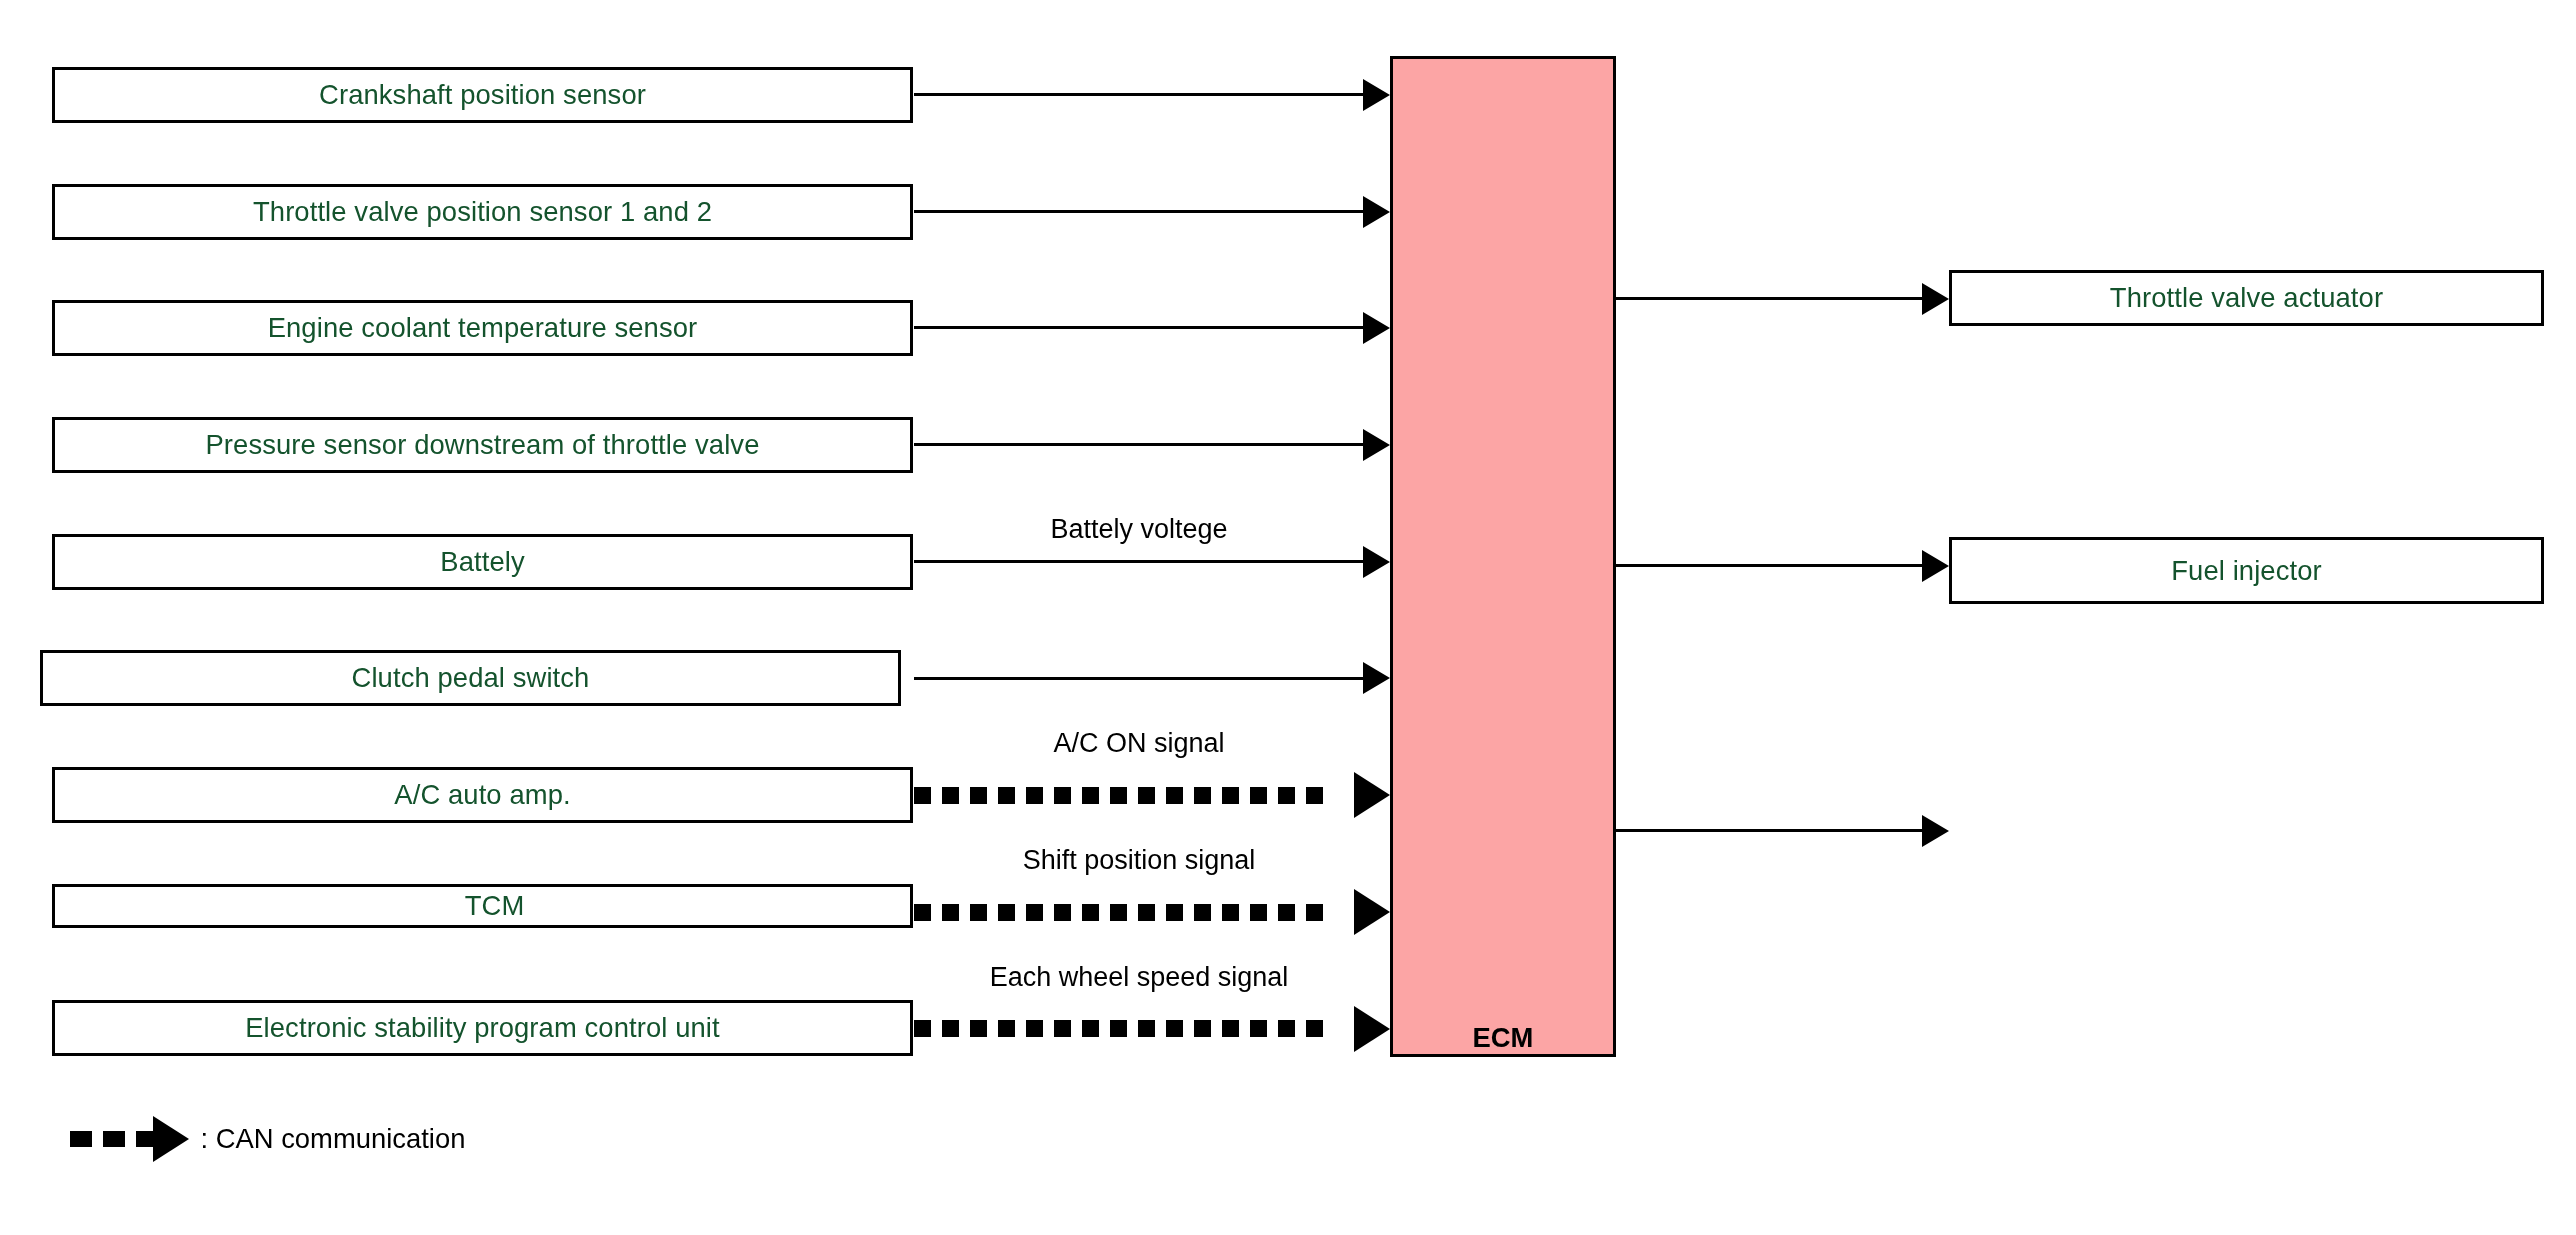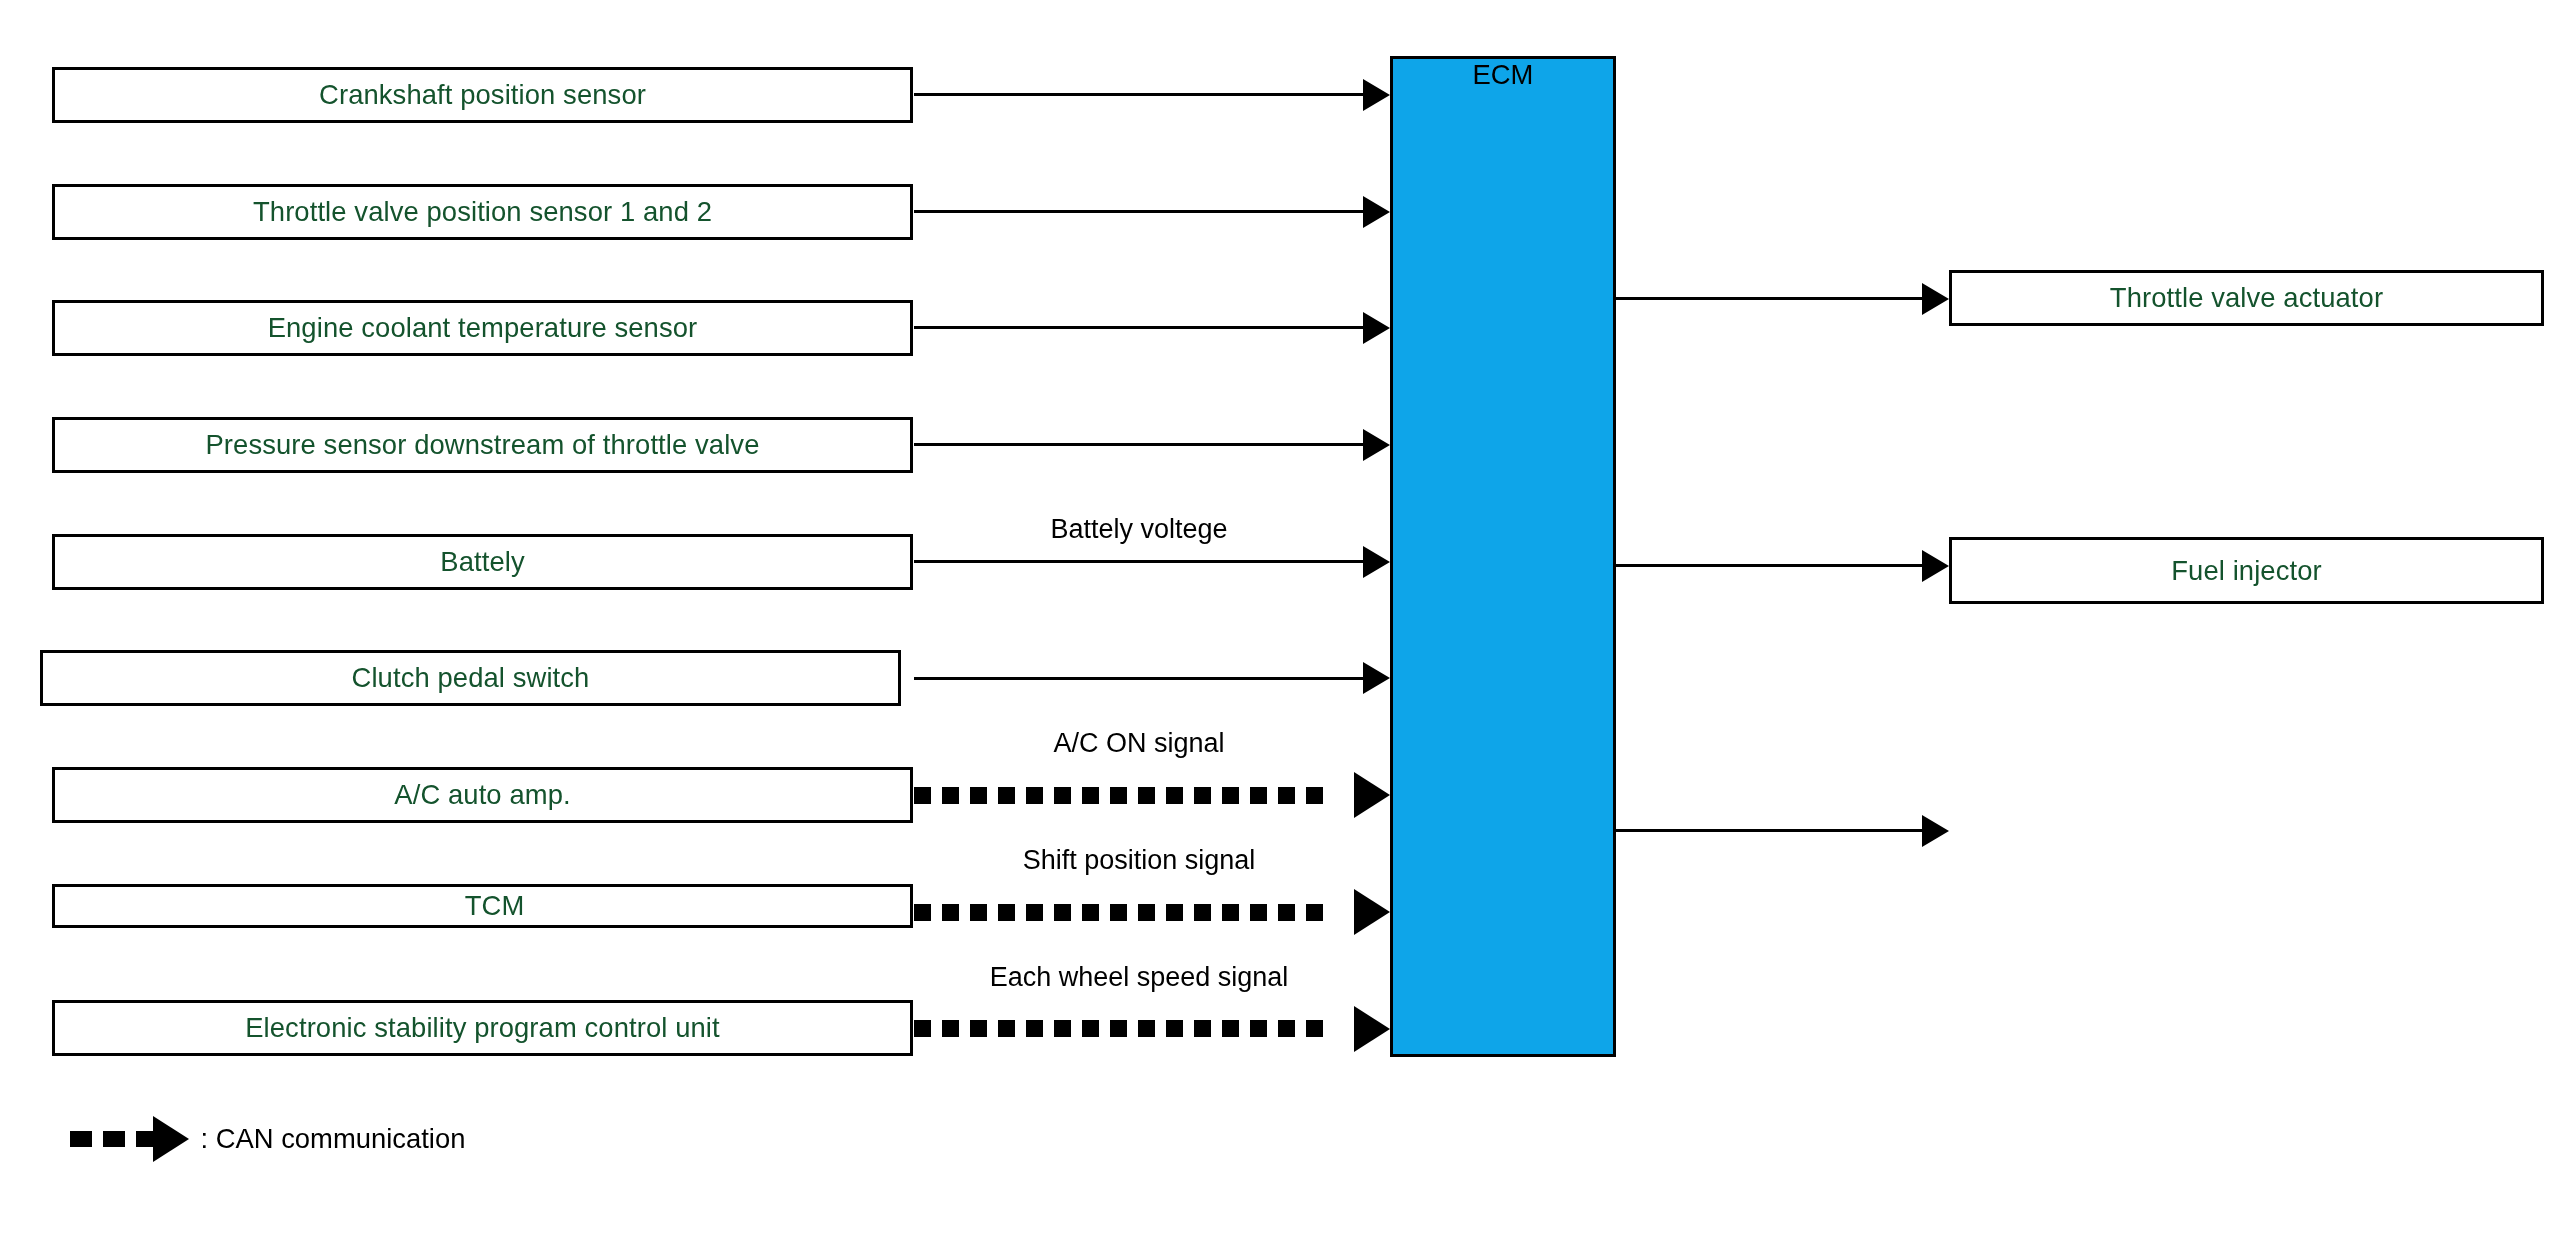--- a/index.html
+++ b/index.html
@@ -30,24 +30,25 @@
     font-size: 27.4px;
     color: #14532d;
     line-height: 1;
     white-space: nowrap;
     letter-spacing: 0.1px;
   }
   .ecm-box {
     position: absolute;
     box-sizing: border-box;
     border: 3.2px solid #000000;
-    background: #0ea5e9;
+    background: #fca5a5;
     display: flex;
-    align-items: flex-start;
+    align-items: flex-end;
     justify-content: center;
+    font-weight: bold;
   }
   .ecm-label {
     font-size: 27.4px;
     color: #000000;
     white-space: nowrap;
   }
   
   .wire {
     position: absolute;
     height: 3.2px;

